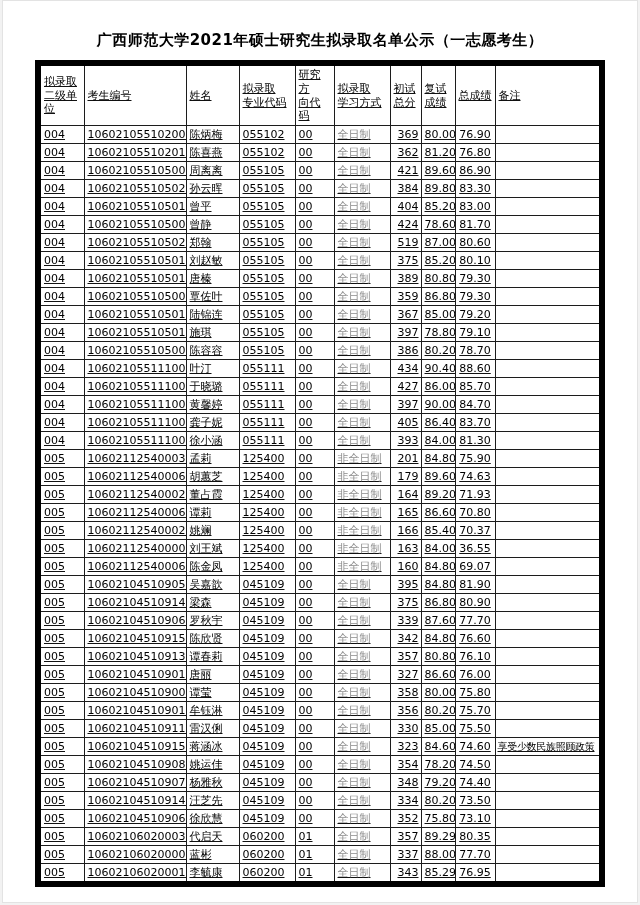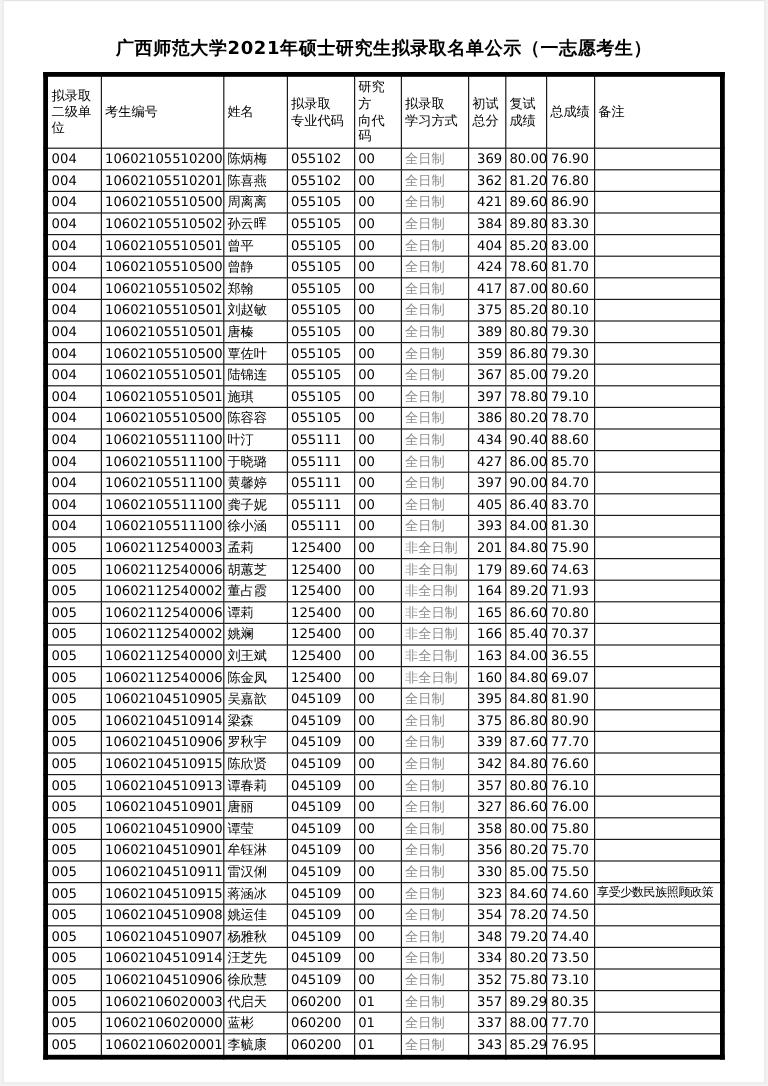--- a/index.html
+++ b/index.html
@@ -25,21 +25,22 @@
     font-size: 15px;
     font-weight: bold;
     letter-spacing: 0.5px;
     color: #000;
   }
   table.roster {
     border-collapse: collapse;
     table-layout: fixed;
     width: 564px;
     margin: 10px auto 0 auto;
-    border: 4px solid #000000;
+    border: 6px solid #000000;
+    text-decoration: underline;
   }
   th, td {
     border: 1px solid #1c1c1c;
     font-size: 11px;
     font-weight: normal;
     padding: 1px 3px;
     overflow: hidden;
     white-space: nowrap;
     color: #000;
   }
@@ -178,21 +179,21 @@
           <td class="c8">81.70</td>
           <td class="c9"></td>
         </tr>
         <tr>
           <td class="c0">004</td>
           <td class="c1">106021055105021</td>
           <td class="c2">郑翰</td>
           <td class="c3">055105</td>
           <td class="c4">00</td>
           <td class="c5">全日制</td>
-          <td class="c6">417</td>
+          <td class="c6">519</td>
           <td class="c7">87.00</td>
           <td class="c8">80.60</td>
           <td class="c9"></td>
         </tr>
         <tr>
           <td class="c0">004</td>
           <td class="c1">106021055105015</td>
           <td class="c2">刘赵敏</td>
           <td class="c3">055105</td>
           <td class="c4">00</td>

